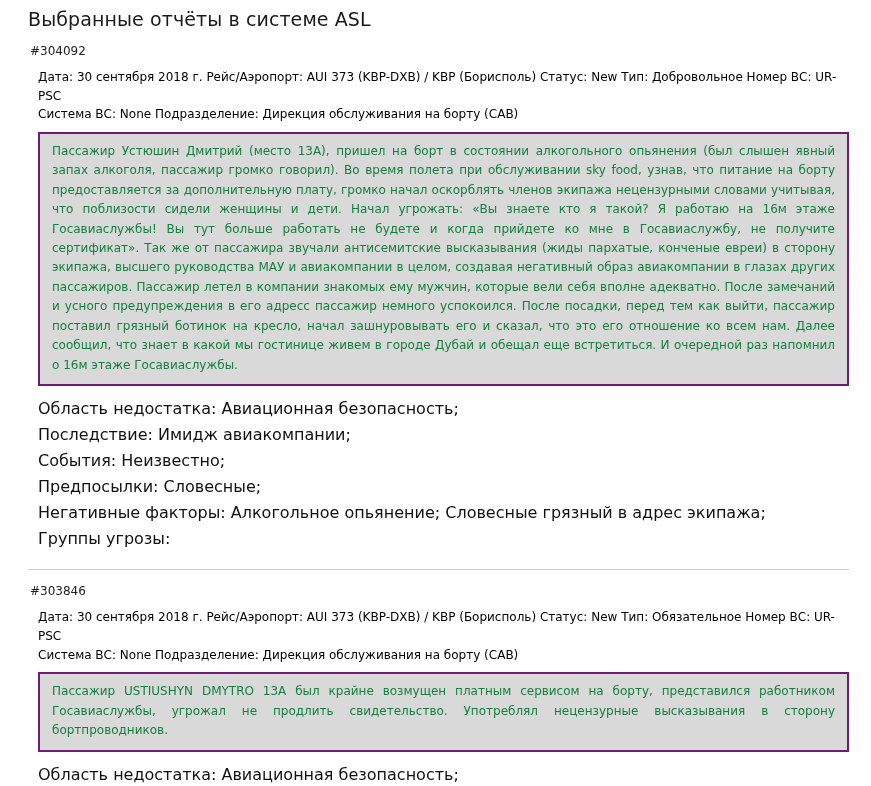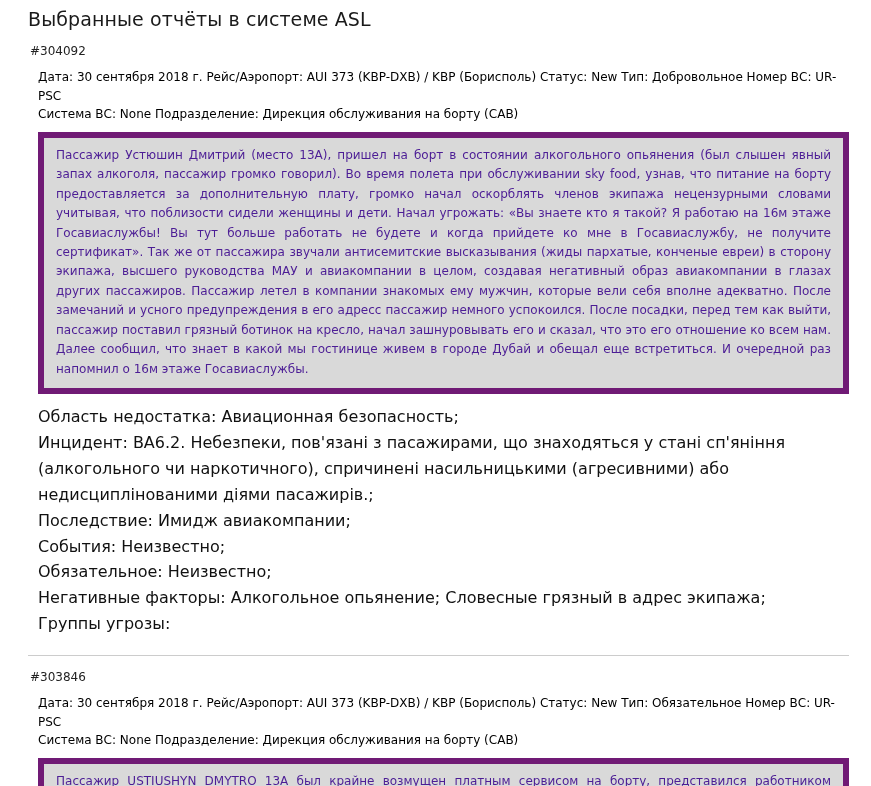--- a/index.html
+++ b/index.html
@@ -38,24 +38,24 @@
     font-size: 12px;
     line-height: 1.55;
     color: #000000;
     margin: 0 0 8px 10px;
   }
   .meta .meta-line {
     display: block;
   }
   .narrative {
     background: #d9d9d9;
-    border: 6px solid #701a75;
+    border: 2px solid #701a75;
     font-size: 12px;
     line-height: 1.62;
-    color: #4c1d95;
+    color: #15803d;
     padding: 8px 12px 9px 12px;
     margin: 0 0 10px 10px;
     text-align: justify;
   }
   .fields {
     font-size: 16px;
     line-height: 1.62;
     color: #111;
     margin: 0 0 0 10px;
   }
@@ -77,24 +77,23 @@
 
   <div class="report">
     <div class="report-id">#304092</div>
     <div class="meta">
       <span class="meta-line">Дата: 30 сентября 2018 г. Рейс/Аэропорт: AUI 373 (KBP-DXB) / KBP (Борисполь) Статус: New Тип: Добровольное Номер ВС: UR-PSC</span>
       <span class="meta-line">Система ВС: None Подразделение: Дирекция обслуживания на борту (САВ)</span>
     </div>
     <div class="narrative">Пассажир Устюшин Дмитрий (место 13А), пришел на борт в состоянии алкогольного опьянения (был слышен явный запах алкоголя, пассажир громко говорил). Во время полета при обслуживании sky food, узнав, что питание на борту предоставляется за дополнительную плату, громко начал оскорблять членов экипажа нецензурными словами учитывая, что поблизости сидели женщины и дети. Начал угрожать: «Вы знаете кто я такой? Я работаю на 16м этаже Госавиаслужбы! Вы тут больше работать не будете и когда прийдете ко мне в Госавиаслужбу, не получите сертификат». Так же от пассажира звучали антисемитские высказывания (жиды пархатые, конченые евреи) в сторону экипажа, высшего руководства МАУ и авиакомпании в целом, создавая негативный образ авиакомпании в глазах других пассажиров. Пассажир летел в компании знакомых ему мужчин, которые вели себя вполне адекватно. После замечаний и усного предупреждения в его адресс пассажир немного успокоился. После посадки, перед тем как выйти, пассажир поставил грязный ботинок на кресло, начал зашнуровывать его и сказал, что это его отношение ко всем нам. Далее сообщил, что знает в какой мы гостинице живем в городе Дубай и обещал еще встретиться. И очередной раз напомнил о 16м этаже Госавиаслужбы.</div>
     <div class="fields">
       <span class="field">Область недостатка: Авиационная безопасность;</span>
-      <span class="field">Инцидент: ВА6.2. Небезпеки, пов'язані з пасажирами, що знаходяться у стані сп'яніння (алкогольного чи наркотичного), спричинені насильницькими (агресивними) або недисциплінованими діями пасажирів.;</span>
       <span class="field">Последствие: Имидж авиакомпании;</span>
       <span class="field">События: Неизвестно;</span>
-      <span class="field">Обязательное: Неизвестно;</span>
+      <span class="field">Предпосылки: Словесные;</span>
       <span class="field">Негативные факторы: Алкогольное опьянение; Словесные грязный в адрес экипажа;</span>
       <span class="field">Группы угрозы:</span>
     </div>
   </div>
 
   <hr class="divider">
 
   <div class="report">
     <div class="report-id">#303846</div>
     <div class="meta">

